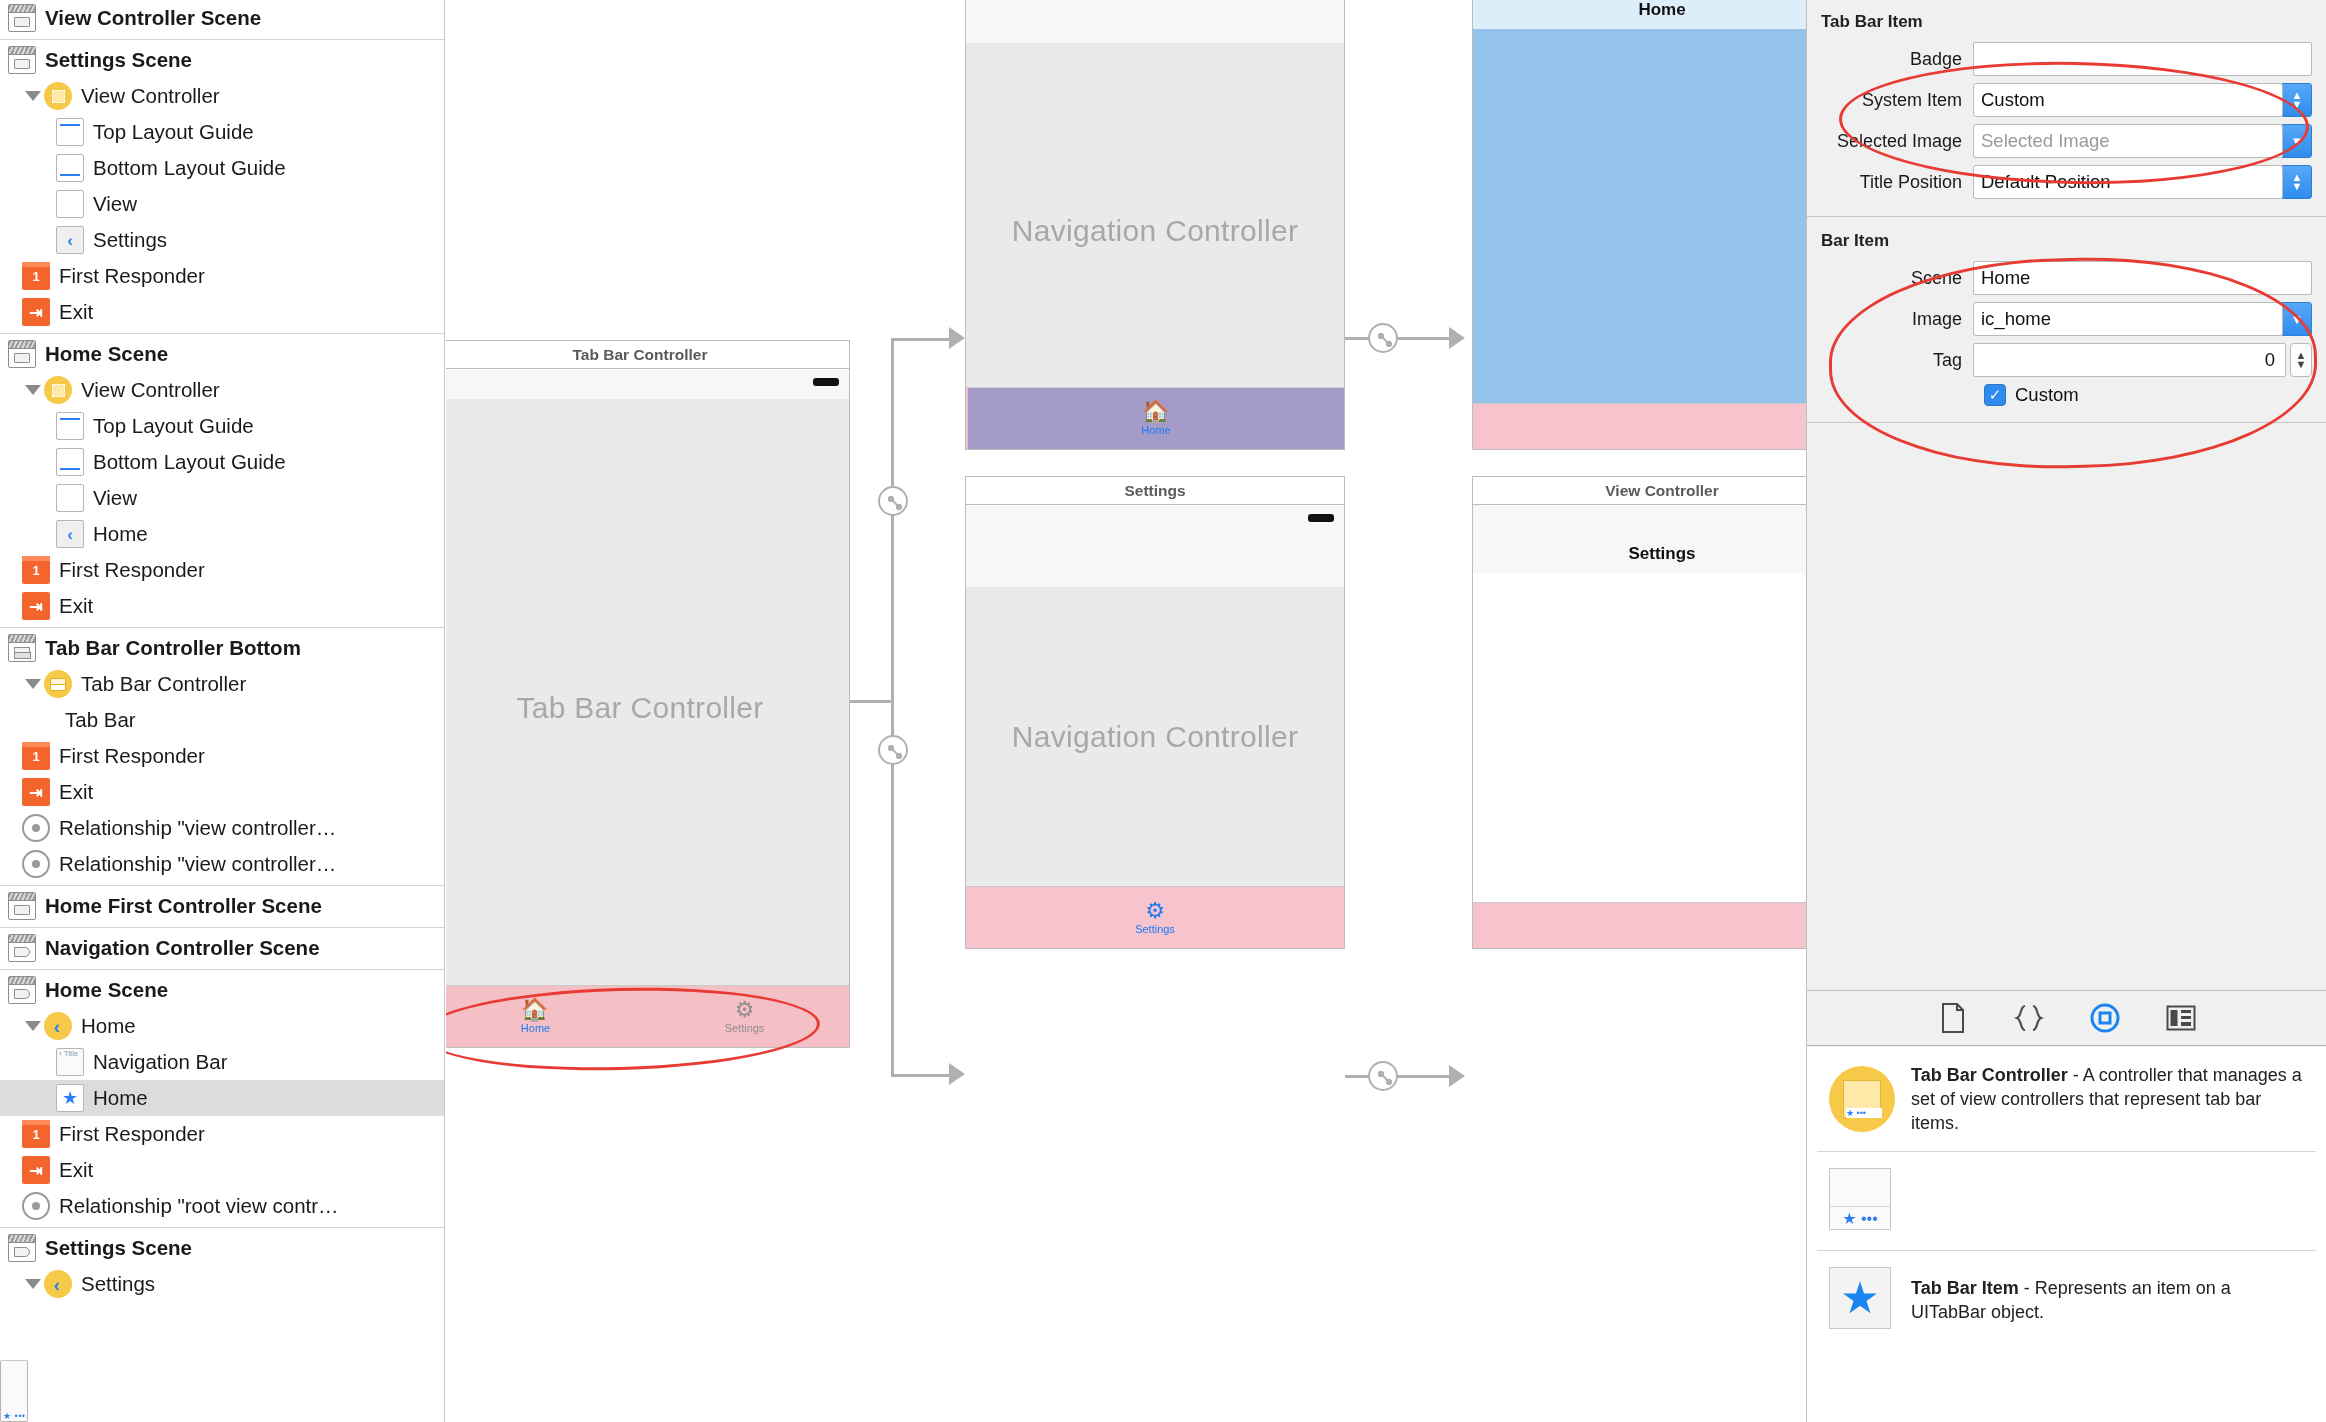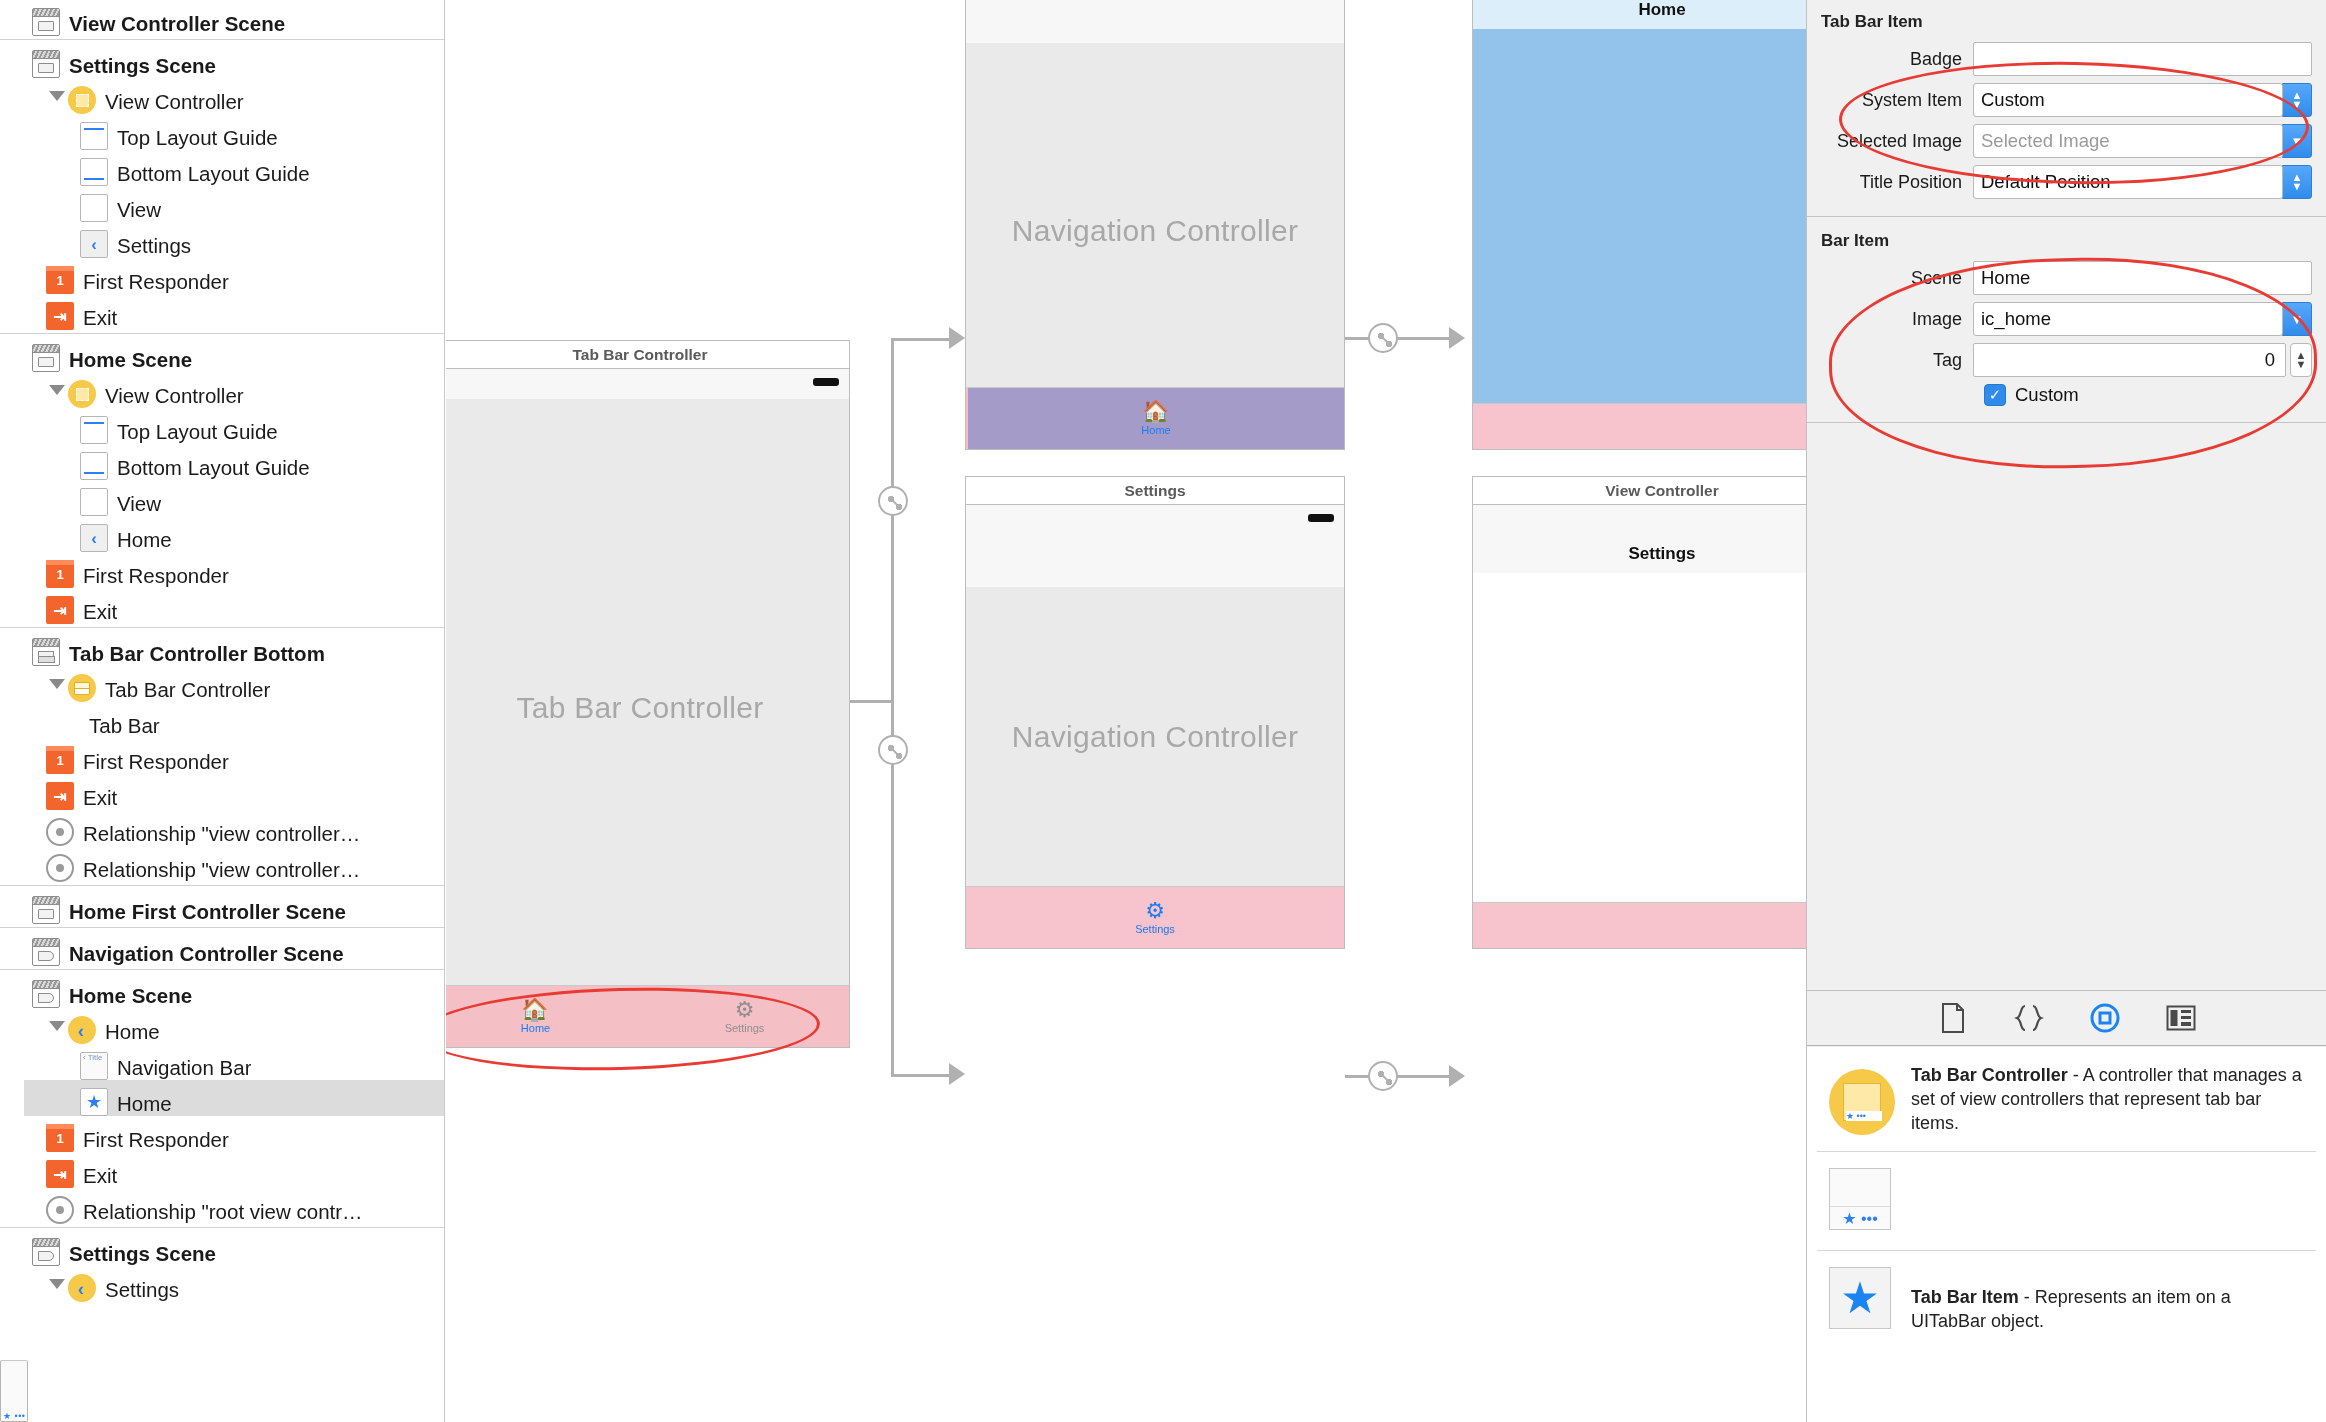--- a/index.html
+++ b/index.html
@@ -13,25 +13,24 @@
 
   
   #outline {
     position: absolute; left: 0; top: 0;
     width: 445px; height: 1422px;
     background: #ffffff;
     border-right: 1px solid #c8c8c8;
     overflow: hidden;
   }
   .ol-row {
-    display: flex; align-items: flex-end;
+    display: flex; align-items: center;
     height: 36px;
     padding-left: 8px;
     white-space: nowrap;
-    margin-left: 24px;
   }
   .ol-row.scene { font-weight: bold; font-size: 20.5px; color: #1a1a1a; }
   .ol-row.obj { font-size: 20.5px; color: #1a1a1a; }
   .ol-row.selected { background: #dcdcdc; }
   .ol-sep { height: 1px; background: #d2d2d2; margin: 3px 0 2px 0; }
   .ol-label { margin-left: 9px; overflow: hidden; text-overflow: clip; }
   .twisty {
     width: 22px; height: 36px; display: flex; align-items: center; justify-content: center;
     flex: 0 0 22px;
   }
@@ -200,21 +199,21 @@
 
   
   #libbar {
     position:absolute; left:0; right:0; top:990px; height:56px;
     border-top:1px solid #c0c0c0; border-bottom:1px solid #b5b5b5;
     background:#f0f0f0; display:flex; align-items:center; justify-content:center; gap:42px;
   }
   .libicon { width:34px; height:34px; display:flex; align-items:center; justify-content:center; color:#4a4a4a; }
   .libicon.sel { color:#1a84f0; }
   #liblist { position:absolute; left:0; right:0; top:1047px; bottom:0; background:#ffffff; }
-  .lib-item { display:flex; align-items:flex-end; padding:16px 18px 16px 22px; }
+  .lib-item { display:flex; align-items:center; padding:16px 18px 16px 22px; }
   .lib-thumb { width:66px; height:66px; flex:0 0 66px; margin-right:16px; position:relative; }
   .lib-text { font-size:18px; line-height:24px; color:#222; }
   .lib-text b { font-weight:bold; }
   .lib-div { height:1px; background:#d6d6d6; margin:0 10px; }
   .thumb-tbc {
     width:66px; height:66px; border-radius:50%; background:#f7c948;
     display:flex; align-items:center; justify-content:center;
   }
   .thumb-tbc .scr { width:38px; height:38px; background:#ffe9a8; border:1px solid #e2b835; position:relative; }
   .thumb-tbc .scr::after { content:"★ •••"; position:absolute; left:2px; bottom:-1px; font-size:9px; color:#2d7ef7; background:#fff; width:100%; }

